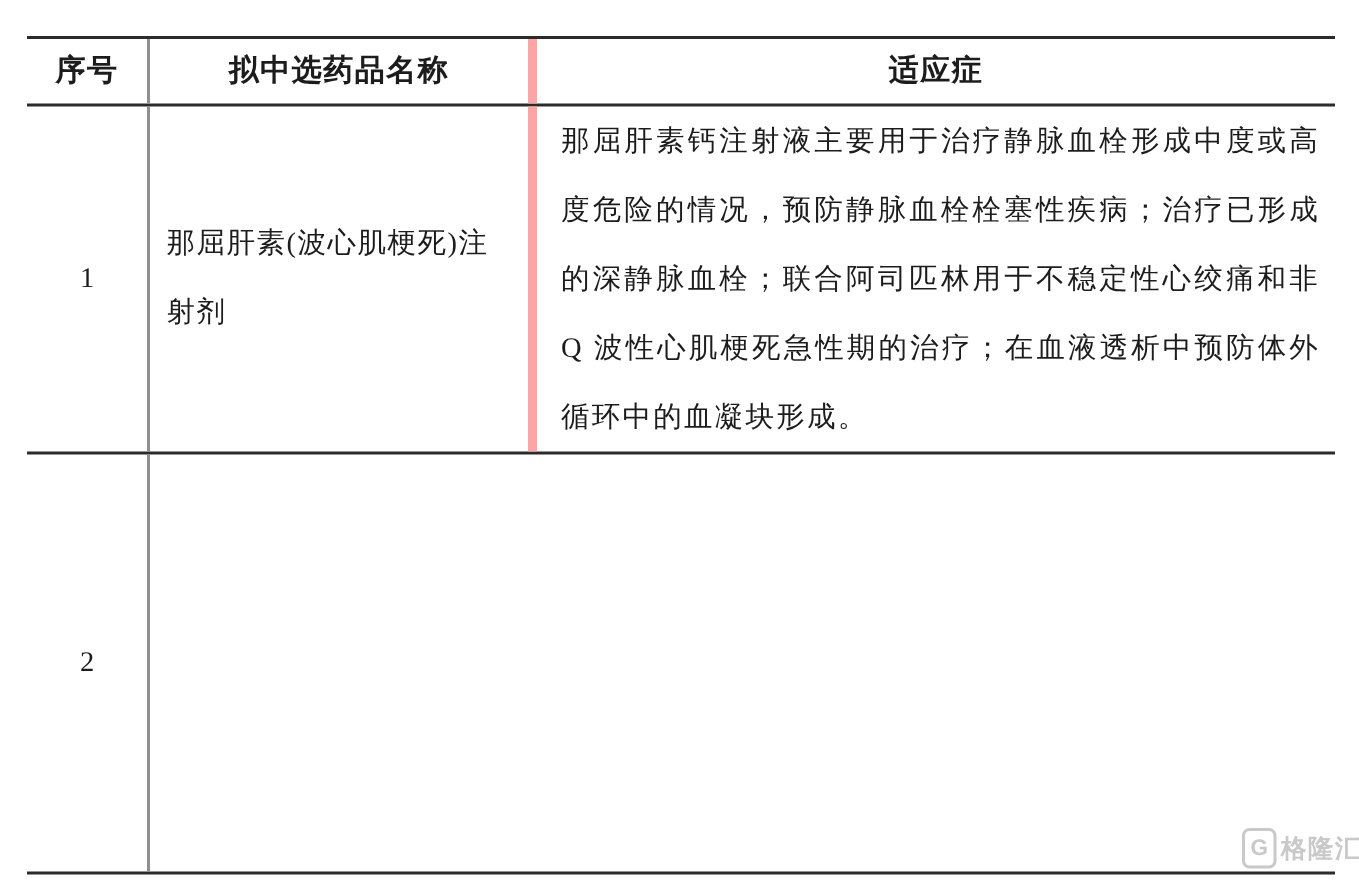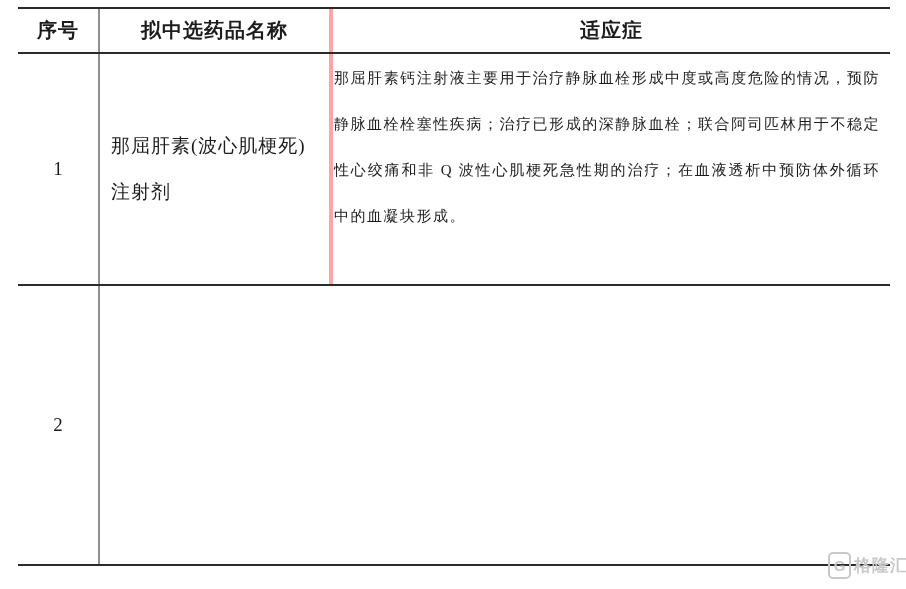--- a/index.html
+++ b/index.html
@@ -6,53 +6,53 @@
   html, body { width: 906px; height: 589px; background: #ffffff; }
   body {
     position: relative;
     font-family: "Liberation Serif", "DejaVu Serif", serif;
     color: #1c1c1c;
     overflow: hidden;
   }
   .tbl {
     position: absolute;
     left: 18px;
-    top: 7px;
+    top: 24px;
     width: 872px;
     border-top: 2px solid #2b2b2b;
   }
   .row {
     display: flex;
     border-bottom: 2px solid #2b2b2b;
     background: transparent;
   }
   .cell-no {
     width: 82px;
     flex: none;
     display: flex;
     align-items: center;
     justify-content: center;
     border-right: 2px solid #8f8f8f;
     font-size: 19px;
   }
   .cell-name {
-    width: 233px;
+    width: 258px;
     flex: none;
     display: flex;
     align-items: center;
-    border-right: 4px solid #fca5a5;
+    border-right: 6px solid #fca5a5;
     padding: 0 14px 0 11px;
     font-size: 19px;
     letter-spacing: 1px;
     line-height: 46px;
   }
   .cell-ind {
     flex: 1;
-    padding: 1px 10px 0 1px;
-    font-size: 15px;
+    padding: 1px 10px 0 16px;
+    font-size: 19px;
     letter-spacing: 1.5px;
     line-height: 46px;
     text-align: justify;
     text-justify: inter-ideograph;
     overflow: hidden;
   }
   .header-row { height: 45px; font-weight: bold; }
   .header-row .cell-no,
   .header-row .cell-name,
   .header-row .cell-ind {

